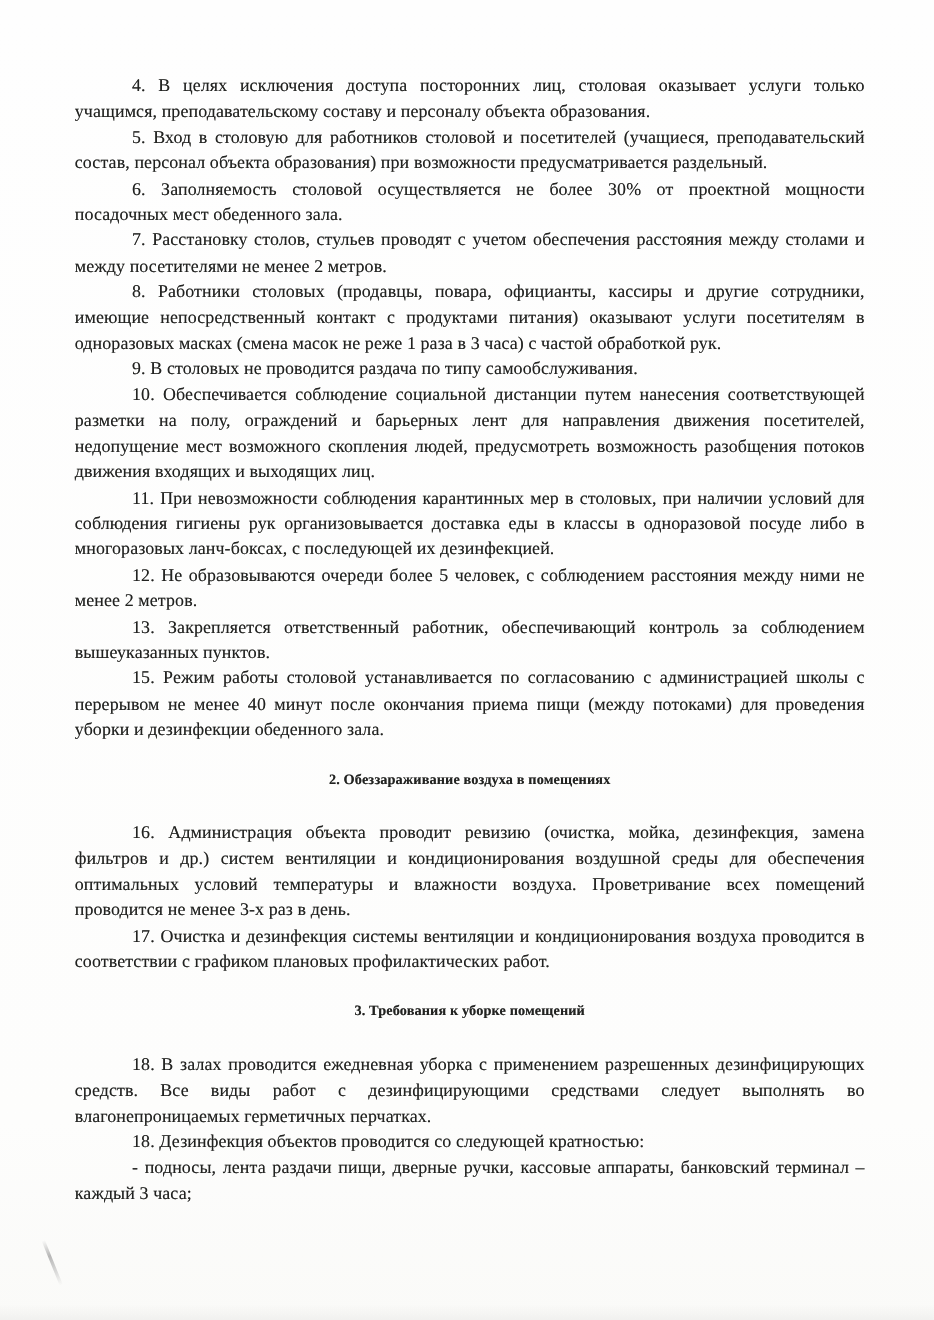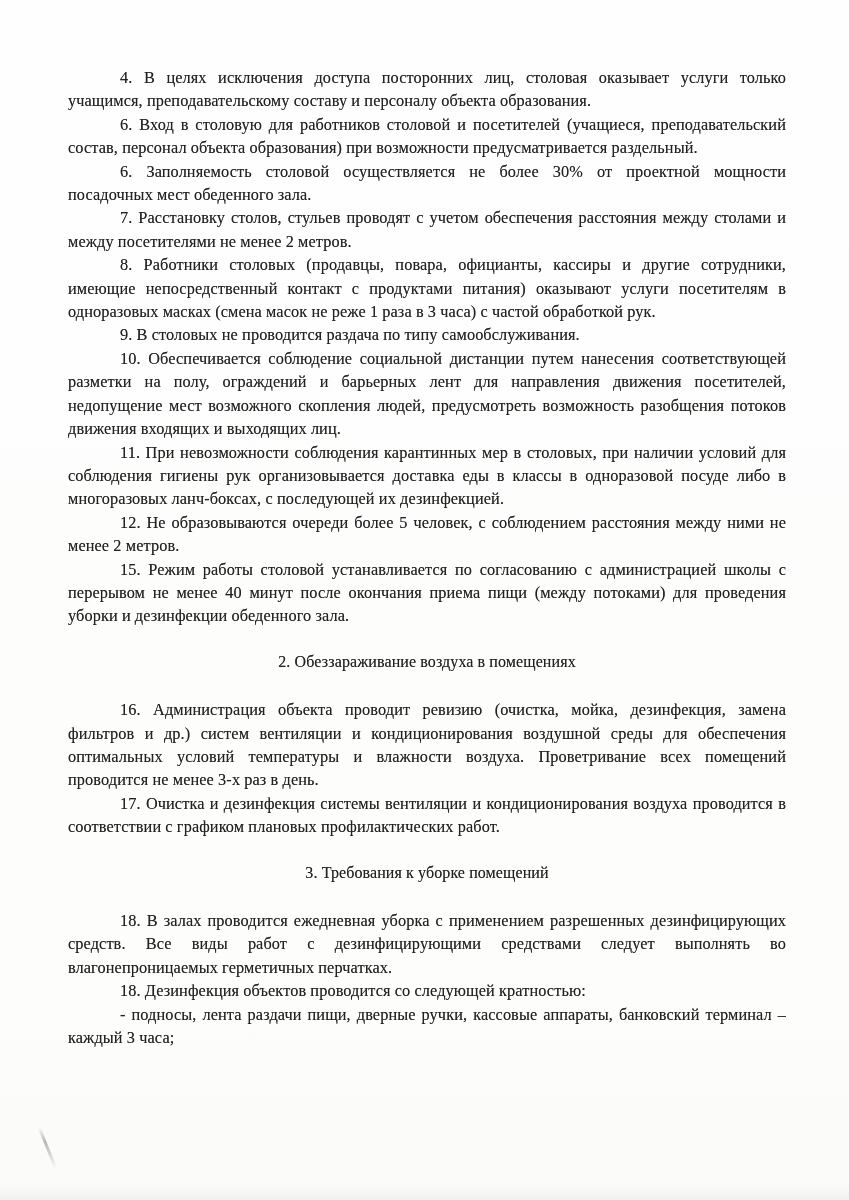--- a/index.html
+++ b/index.html
@@ -35,23 +35,23 @@
     
     text-shadow: 0 0 0.45px rgba(40,40,40,0.55);
     letter-spacing: 0.1px;
   }
   .doc-body p {
     margin: 0;
     text-indent: 52px;
   }
   .doc-body h2 {
     margin: 22px 0 25px 0;
-    font-size: 16px;
+    font-size: 13px;
     line-height: 23.4px;
-    font-weight: normal;
+    font-weight: bold;
     text-align: center;
     text-indent: 0;
   }
   
   .scan-artifact {
     position: absolute;
     left: 46px;
     top: 1126px;
     width: 3px;
     height: 44px;
@@ -68,28 +68,29 @@
     height: 14px;
     background: linear-gradient(180deg, rgba(0,0,0,0) 0%, rgba(120,120,120,0.07) 100%);
   }
 </style>
 </head>
 <body>
 
 <div class="page">
   <div class="doc-body" id="doc-body">
       <p>4. В целях исключения доступа посторонних лиц, столовая оказывает услуги только учащимся, преподавательскому составу и персоналу объекта образования.</p>
-      <p>6. Вход в столовую для работников столовой и посетителей (учащиеся, преподавательский состав, персонал объекта образования) при возможности предусматривается раздельный.</p>
+      <p>5. Вход в столовую для работников столовой и посетителей (учащиеся, преподавательский состав, персонал объекта образования) при возможности предусматривается раздельный.</p>
       <p>6. Заполняемость столовой осуществляется не более 30% от проектной мощности посадочных мест обеденного зала.</p>
       <p>7. Расстановку столов, стульев проводят с учетом обеспечения расстояния между столами и между посетителями не менее 2 метров.</p>
       <p>8. Работники столовых (продавцы, повара, официанты, кассиры и другие сотрудники, имеющие непосредственный контакт с продуктами питания) оказывают услуги посетителям в одноразовых масках (смена масок не реже 1 раза в 3 часа) с частой обработкой рук.</p>
       <p>9. В столовых не проводится раздача по типу самообслуживания.</p>
       <p>10. Обеспечивается соблюдение социальной дистанции путем нанесения соответствующей разметки на полу, ограждений и барьерных лент для направления движения посетителей, недопущение мест возможного скопления людей, предусмотреть возможность разобщения потоков движения входящих и выходящих лиц.</p>
       <p>11. При невозможности соблюдения карантинных мер в столовых, при наличии условий для соблюдения гигиены рук организовывается доставка еды в классы в одноразовой посуде либо в многоразовых ланч-боксах, с последующей их дезинфекцией.</p>
       <p>12. Не образовываются очереди более 5 человек, с соблюдением расстояния между ними не менее 2 метров.</p>
+      <p>13. Закрепляется ответственный работник, обеспечивающий контроль за соблюдением вышеуказанных пунктов.</p>
       <p>15. Режим работы столовой устанавливается по согласованию с администрацией школы с перерывом не менее 40 минут после окончания приема пищи (между потоками) для проведения уборки и дезинфекции обеденного зала.</p>
       <h2>2. Обеззараживание воздуха в помещениях</h2>
       <p>16. Администрация объекта проводит ревизию (очистка, мойка, дезинфекция, замена фильтров и др.) систем вентиляции и кондиционирования воздушной среды для обеспечения оптимальных условий температуры и влажности воздуха. Проветривание всех помещений проводится не менее 3-х раз в день.</p>
       <p>17. Очистка и дезинфекция системы вентиляции и кондиционирования воздуха проводится в соответствии с графиком плановых профилактических работ.</p>
       <h2>3. Требования к уборке помещений</h2>
       <p>18. В залах проводится ежедневная уборка с применением разрешенных дезинфицирующих средств. Все виды работ с дезинфицирующими средствами следует выполнять во влагонепроницаемых герметичных перчатках.</p>
       <p>18. Дезинфекция объектов проводится со следующей кратностью:</p>
       <p>- подносы, лента раздачи пищи, дверные ручки, кассовые аппараты, банковский терминал – каждый 3 часа;</p>
     </div>
   <div class="scan-artifact"></div>

